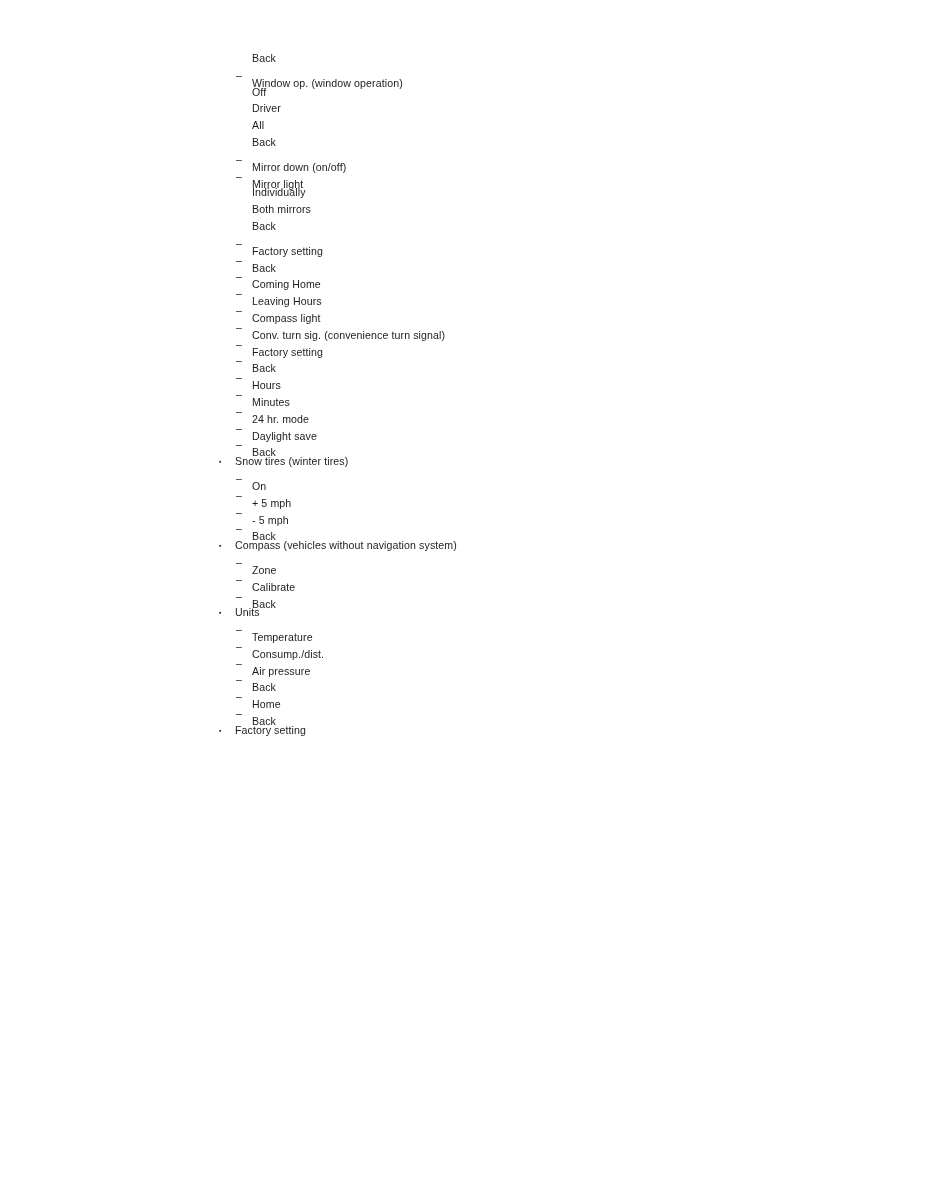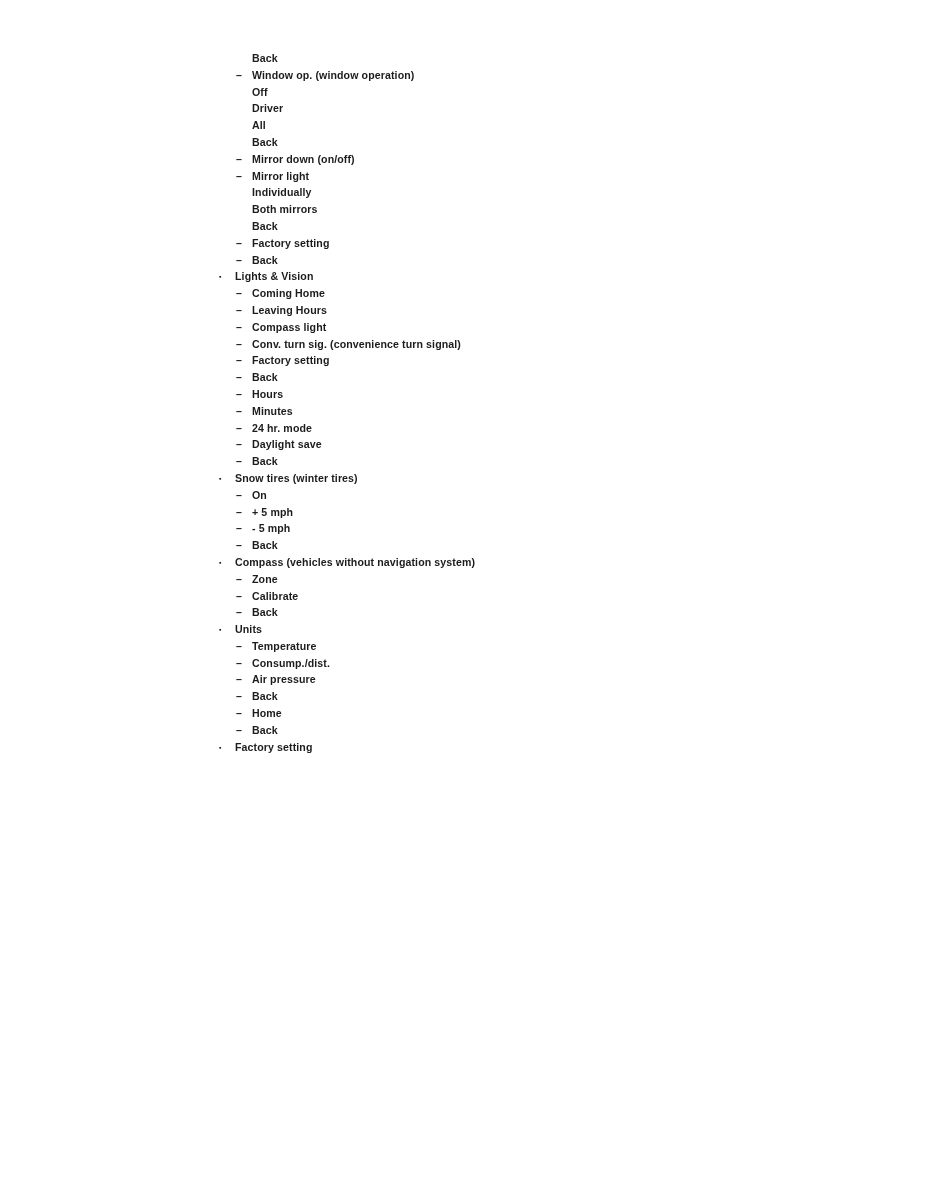--- a/index.html
+++ b/index.html
@@ -22,21 +22,20 @@
     width: 927px;
     height: 1200px;
     background: #ffffff;
   }
 
   .outline {
     position: absolute;
     left: 0;
     top: 50px;
     width: 927px;
-    font-weight: bold;
   }
 
   .row {
     position: relative;
     height: 16.8px;
     line-height: 16.8px;
     font-size: 10.6px;
     white-space: nowrap;
   }
 
@@ -63,21 +62,21 @@
     font-size: 7px;
     line-height: 17.6px;
   }
   .lvl1 > .label { left: 235px; }
 
   
   .lvl2 > .marker {
     left: 236px;
     font-size: 10.6px;
   }
-  .lvl2 > .label { left: 252px; }
+  .lvl2 > .label { left: 252px; margin-top: 8px; }
 
   
   .lvl3 > .label { left: 252px; }
 </style>
 </head>
 <body>
 
 <div class="page">
   <div class="outline" id="outline-root">
       <div class="row lvl3">
@@ -117,24 +116,20 @@
         <span class="label">Back</span>
       </div>
       <div class="row lvl2">
         <span class="marker">–</span>
         <span class="label">Factory setting</span>
       </div>
       <div class="row lvl2">
         <span class="marker">–</span>
         <span class="label">Back</span>
       </div>
-      <div class="row lvl1">
-        <span class="marker">▪</span>
-        <span class="label">Lights &amp; Vision</span>
-      </div>
       <div class="row lvl2">
         <span class="marker">–</span>
         <span class="label">Coming Home</span>
       </div>
       <div class="row lvl2">
         <span class="marker">–</span>
         <span class="label">Leaving Hours</span>
       </div>
       <div class="row lvl2">
         <span class="marker">–</span>

